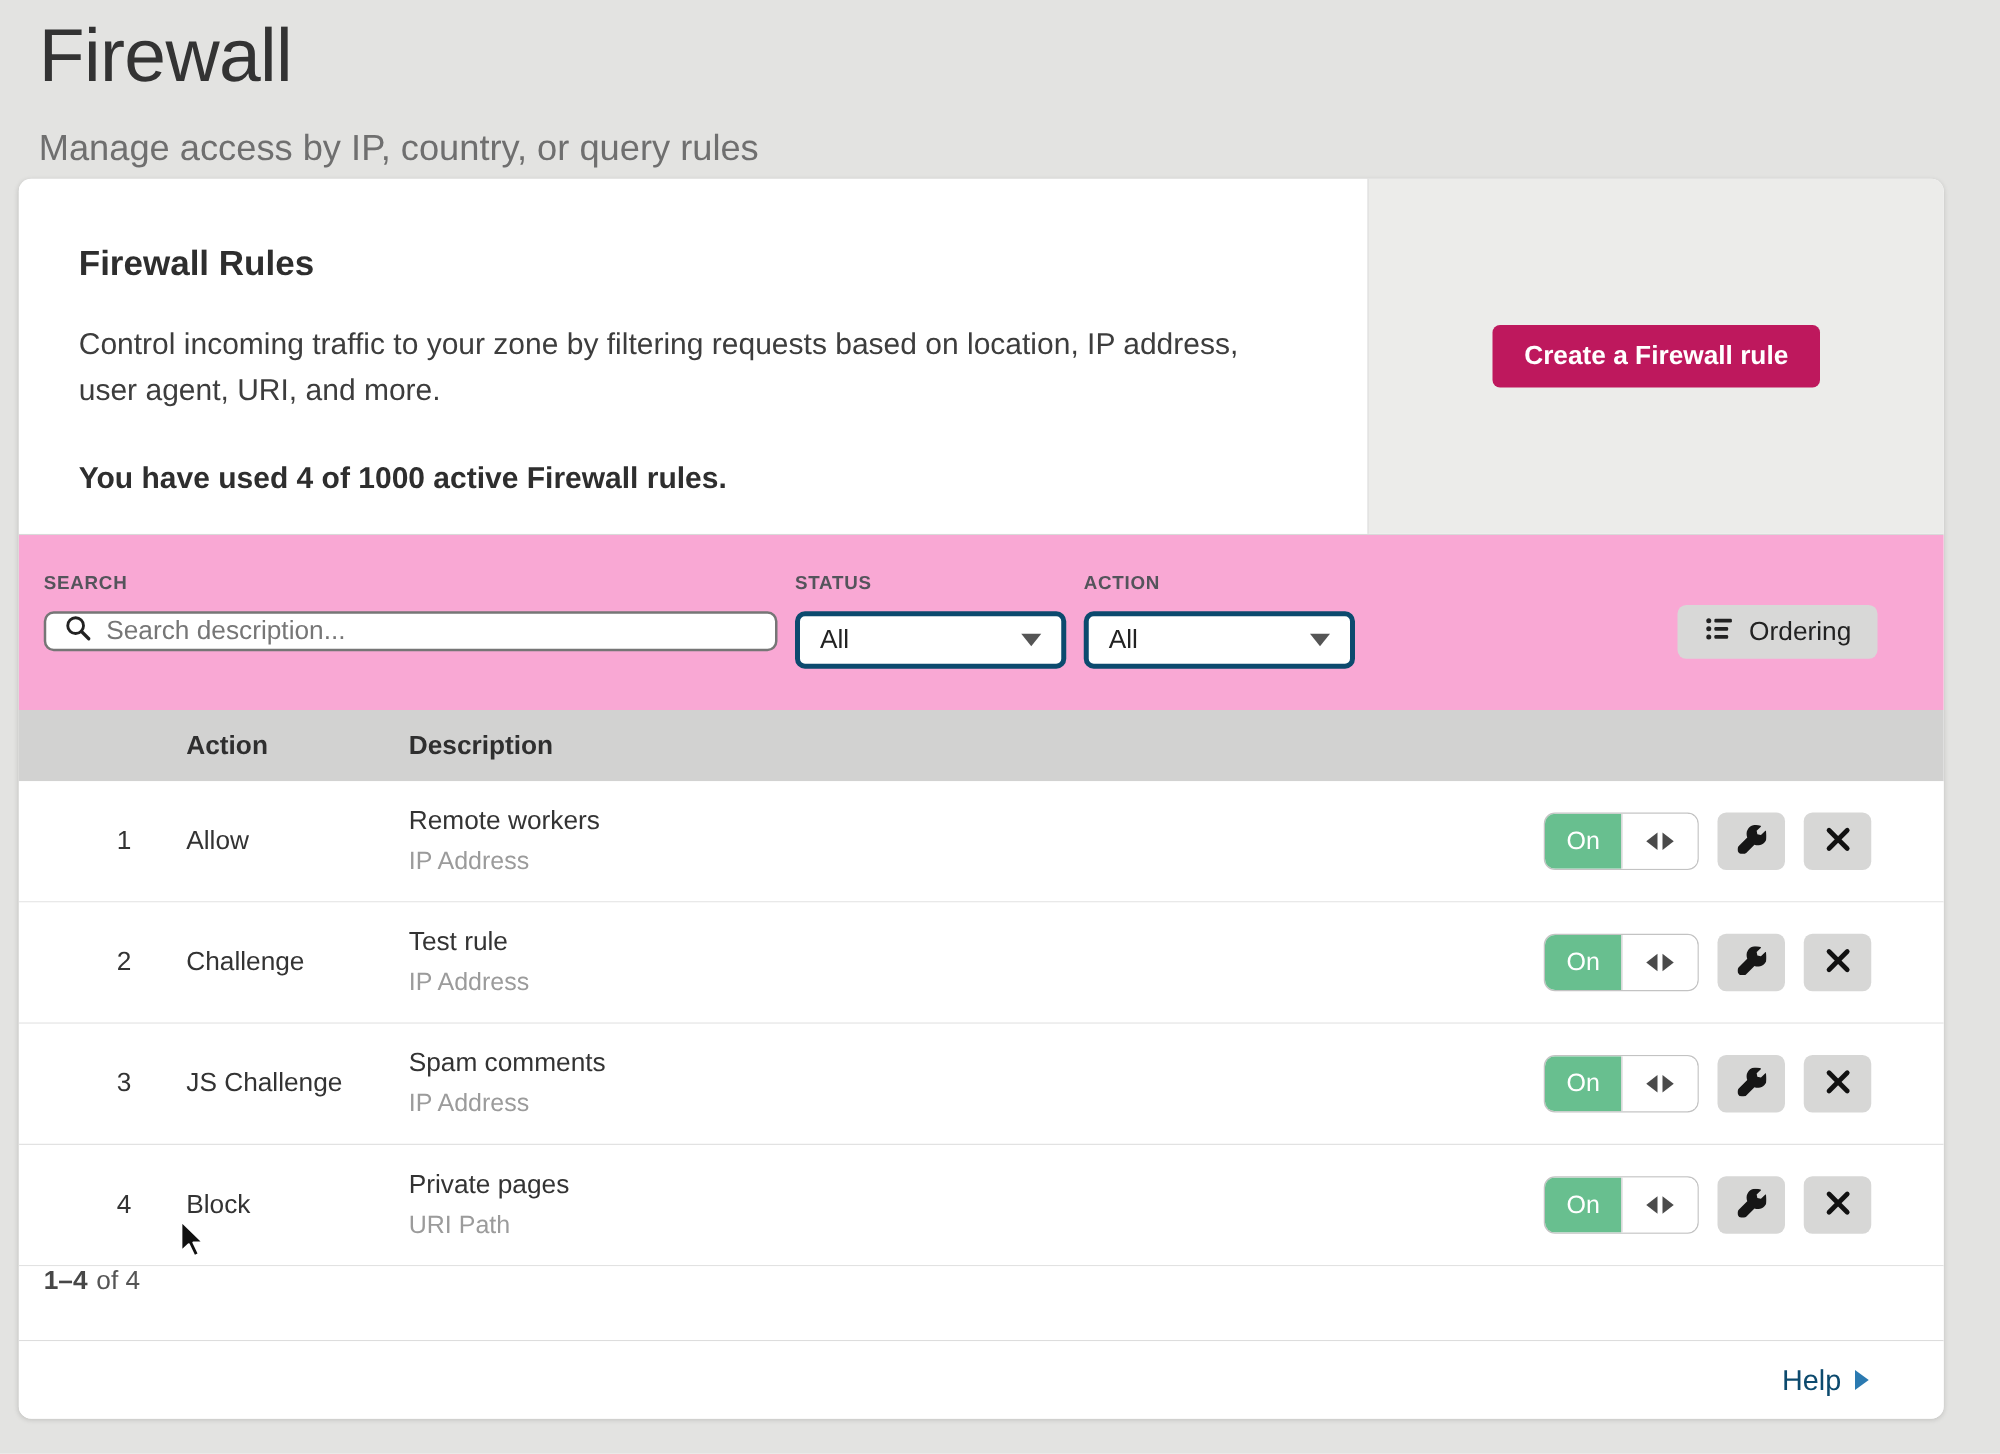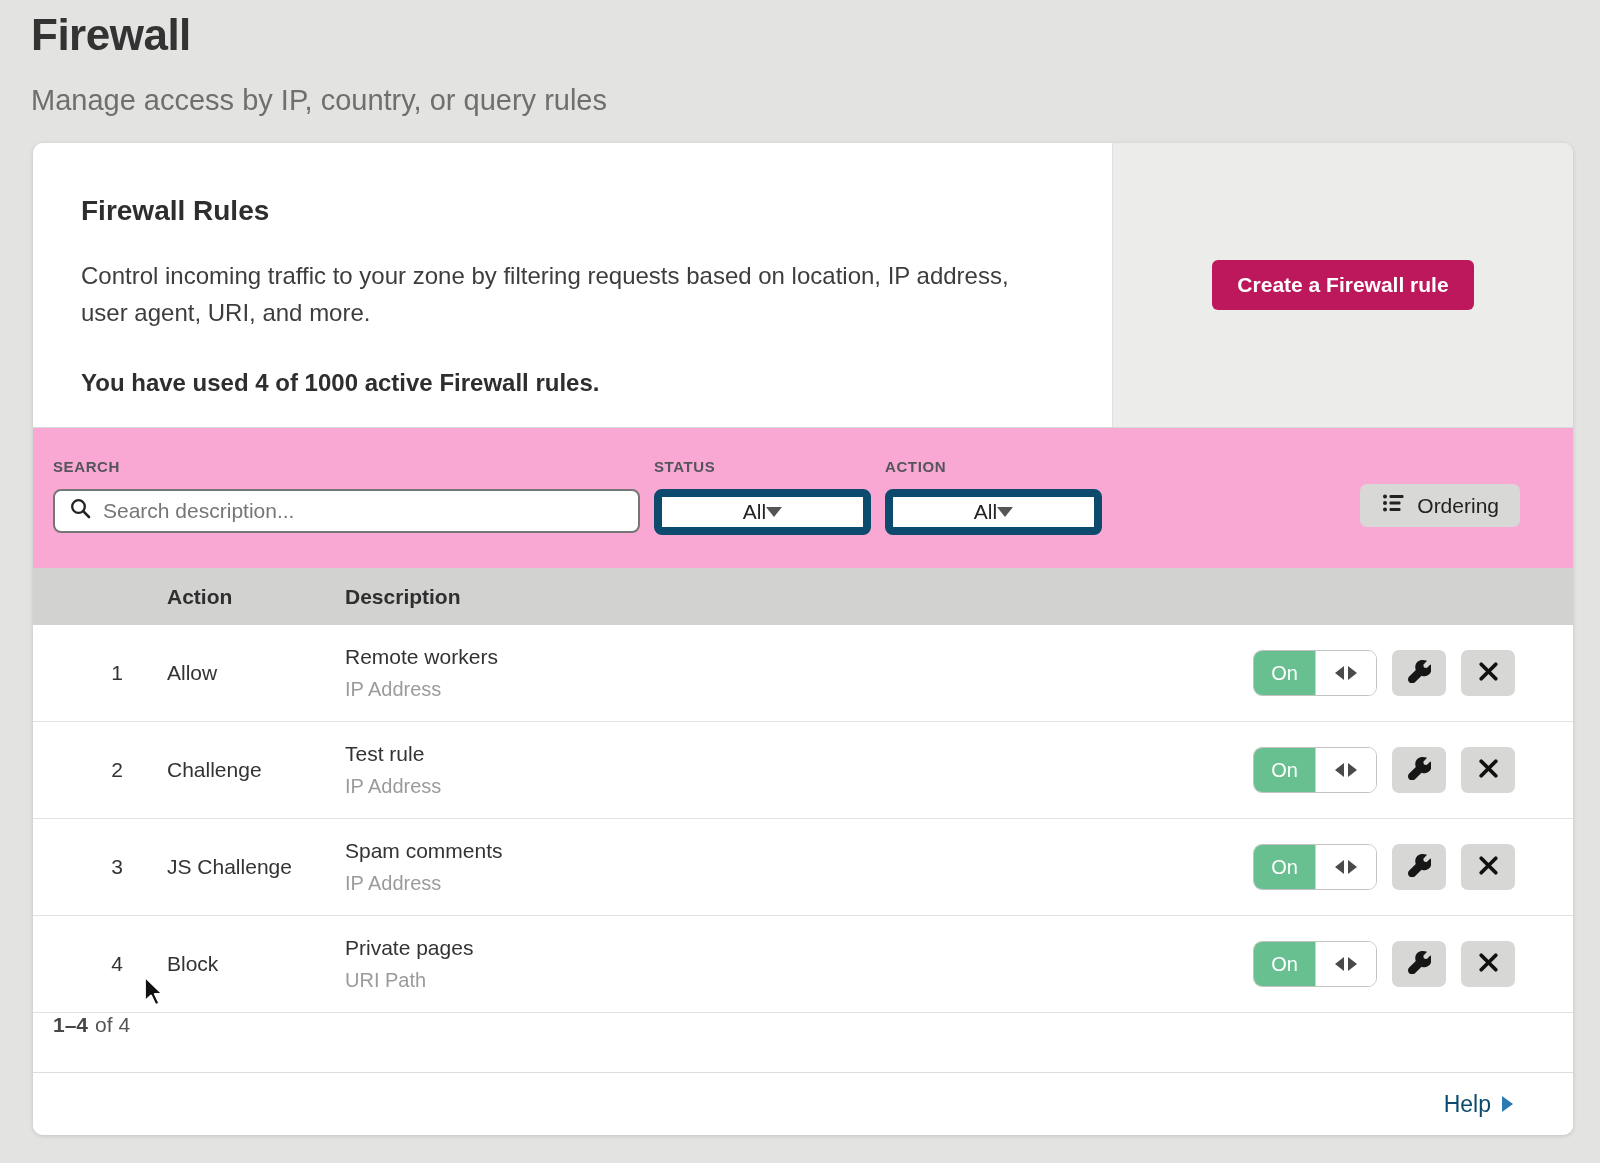--- a/index.html
+++ b/index.html
@@ -5,25 +5,25 @@
   * { margin:0; padding:0; box-sizing:border-box; }
   html,body { width:1600px; height:1163px; }
   body {
     background:#e3e3e1;
     font-family:"Liberation Sans", sans-serif;
     position:relative;
     overflow:hidden;
     color:#333;
   }
   .page-header { padding:10px 0 0 31px; }
-  .page-title { font-size:44px; font-weight:700; color:#333; letter-spacing:-0.5px; }
+  .page-title { font-size:60px; font-weight:400; color:#333; letter-spacing:-0.5px; }
   .page-subtitle { font-size:29px; font-weight:400; color:#6f6f6f; margin-top:24px; }
 
   .card {
-    position:absolute; left:33px; top:143px; width:1540px;
+    position:absolute; left:15px; top:143px; width:1540px;
     background:#fefefe; border-radius:10px;
     box-shadow:0 1px 4px rgba(0,0,0,.15);
     overflow:hidden;
   }
 
   
   .card-top { display:flex; height:285px; border-bottom:1px solid #d9d9d9; }
   .card-top-left { width:1079px; background:#fff; padding:52px 48px 0 48px; }
   .card-top-right { flex:1; background:#ececea; border-left:1px solid #e0e0e0;
                     display:flex; align-items:center; justify-content:center; }
@@ -33,31 +33,31 @@
   .create-btn {
     background:#be185d; color:#fff; font-size:21px; font-weight:700;
     border:none; border-radius:6px; padding:13px 25px; cursor:pointer;
     font-family:"Liberation Sans", sans-serif;
   }
 
   
   .filters { position:relative; height:140px; background:#f9a8d4; padding:30px 20px 0 20px; display:flex; gap:14px; }
   .filter-label { font-size:15px; font-weight:700; color:#54545b; letter-spacing:.6px; margin-bottom:14px; }
   .search-box {
-    width:587px; height:44px; border:2px solid #767676; border-radius:8px;
+    width:587px; height:32px; border:2px solid #767676; border-radius:8px;
     background:#fff; display:flex; align-items:center; padding:0 14px; gap:10px;
   }
   .search-box input {
     border:none; outline:none; flex:1; font-size:21px; color:#333;
     font-family:"Liberation Sans", sans-serif; background:transparent;
   }
   .search-box input::placeholder { color:#767676; }
   .select-box {
-    width:217px; height:46px; border:8px solid #0c4a6e; border-radius:8px;
-    background:#fff; display:flex; align-items:center; justify-content:center;
+    width:217px; height:46px; border:4px solid #0c4a6e; border-radius:8px;
+    background:#fff; display:flex; align-items:center; justify-content:space-between;
     padding:0 16px; font-size:21px; color:#222; cursor:pointer;
   }
   .chevron { width:0; height:0; border-left:8px solid transparent; border-right:8px solid transparent; border-top:10px solid #555; }
   .ordering-btn {
     position:absolute; right:53px; top:56px; height:43px; padding:12px 21px;
     display:flex; align-items:center; gap:12px;
     background:#d8d8d7; border:none; border-radius:7px;
     font-size:21px; color:#222; cursor:pointer; font-family:"Liberation Sans", sans-serif;
   }
 

